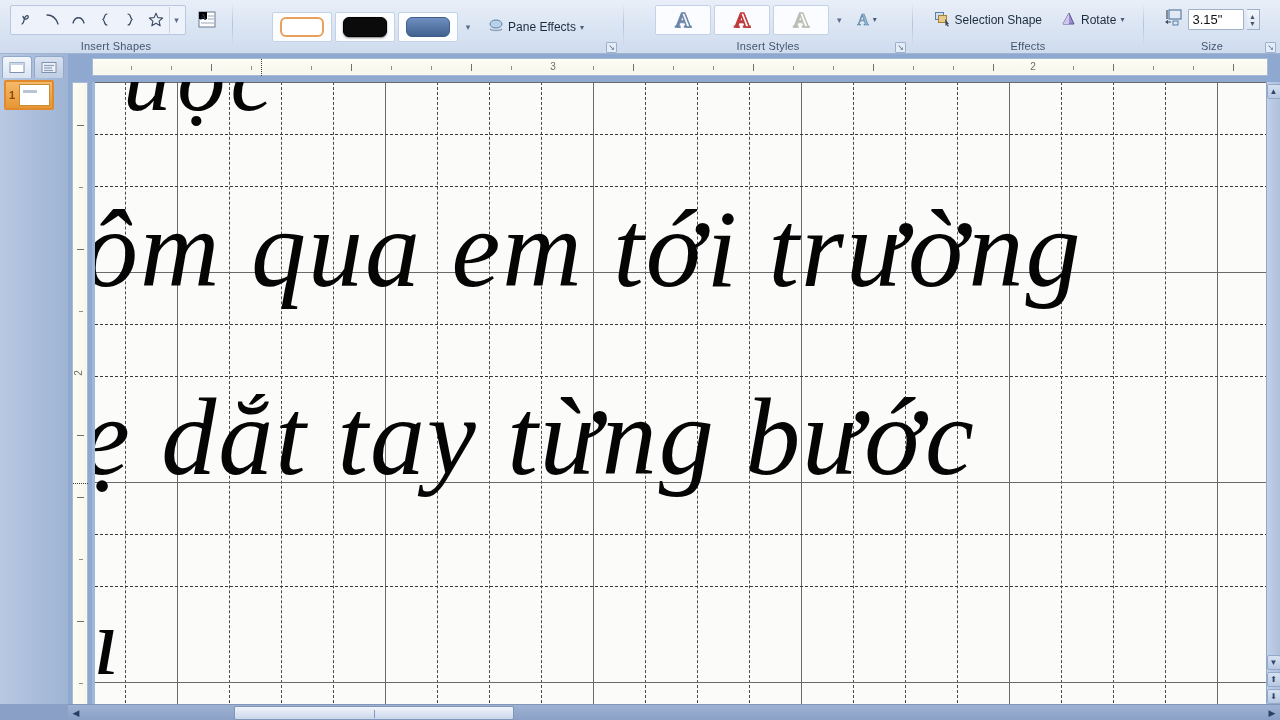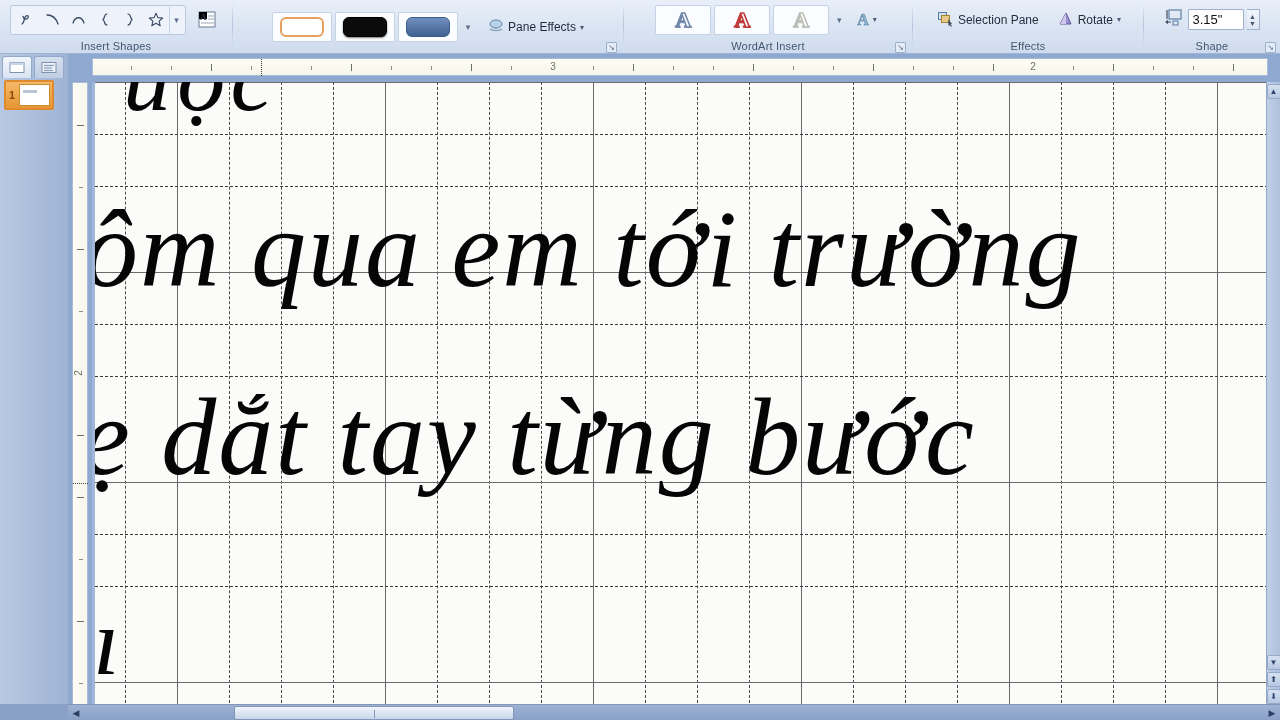--- a/index.html
+++ b/index.html
@@ -323,36 +323,36 @@
         </div>
         <div class="wthumb">
           <span class="wa-3">A</span>
         </div>
         <div class="galmore" style="border-left:none;height:30px;">▾</div>
         <div class="cmdbtn" style="margin-left:4px;">
           <span style="font-family:'Liberation Serif',serif;font-size:16px;font-weight:bold;color:#8fb4cf;-webkit-text-stroke:.6px #5e87a6;">A</span>
           <span class="caret">▾</span>
         </div>
       </div>
-      <div class="glabel">WordArt Insert</div>
+      <div class="glabel">Insert Styles</div>
       <div class="dlauncher" style="right:6px;">↘</div>
     </div>
     <div class="gsep" style="left:912px;"></div>
 
     <div class="rgroup" style="left:913px;width:230px;">
       <div class="gbody" style="justify-content:flex-start;padding-left:8px;gap:10px;">
         <div class="cmdbtn">
           <span>
             <svg width="17" height="17" viewBox="0 0 17 17">
               <rect x="1.5" y="2.5" width="8" height="7" fill="#cfe0f2" stroke="#5d7ea2" stroke-width="1"></rect>
               <rect x="4.5" y="5.5" width="8" height="7" fill="#e7c98a" stroke="#a5822f" stroke-width="1"></rect>
               <path d="M11 9l4 5-1.6.3L15 16l-1.2.7-1-1.7L11.6 16z" fill="#3b4a5e"></path>
             </svg>
           </span>
-          <span>Selection Pane</span>
+          <span>Selection Shape</span>
         </div>
         <div class="cmdbtn">
           <span>
             <svg width="17" height="17" viewBox="0 0 17 17">
               <path d="M3 14L9 3l5 11z" fill="#9a8fd0" stroke="#5c5391" stroke-width="1"></path>
               <path d="M3 14L9 3v11z" fill="#cfc8ea"></path>
             </svg>
           </span>
           <span>Rotate</span>
           <span class="caret">▾</span>
@@ -373,21 +373,21 @@
               <rect x="8" y="13" width="5" height="4" fill="none" stroke="#5d7ea2" stroke-width="1"></rect>
             </svg>
           </span>
           <div class="spininput">3.15"</div>
           <div class="spinarrows">
             <span>▲</span>
             <span>▼</span>
           </div>
         </div>
       </div>
-      <div class="glabel">Shape</div>
+      <div class="glabel">Size</div>
       <div class="dlauncher" style="right:4px;">↘</div>
     </div>
   </div>
 
   <div class="workspace">
 
     <div class="leftpane">
       <div class="pane-tabs">
         <div class="pane-tab">
           <svg width="18" height="14" viewBox="0 0 18 14">

